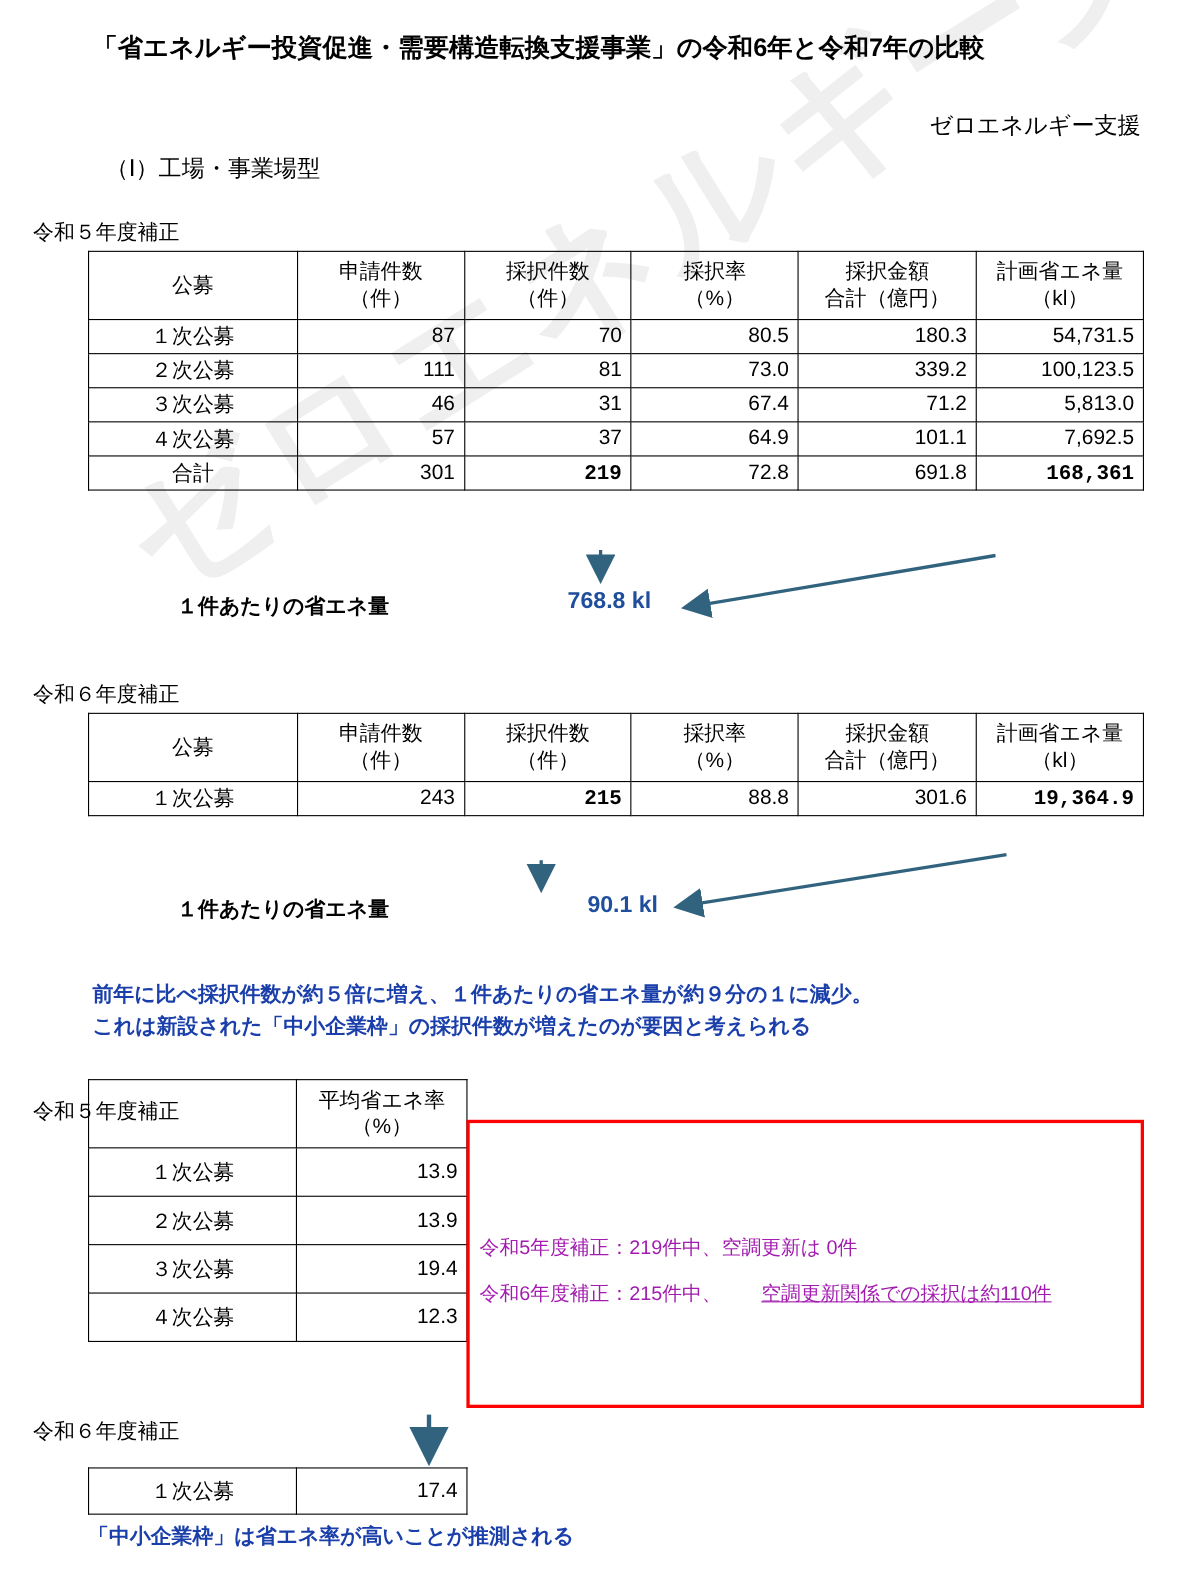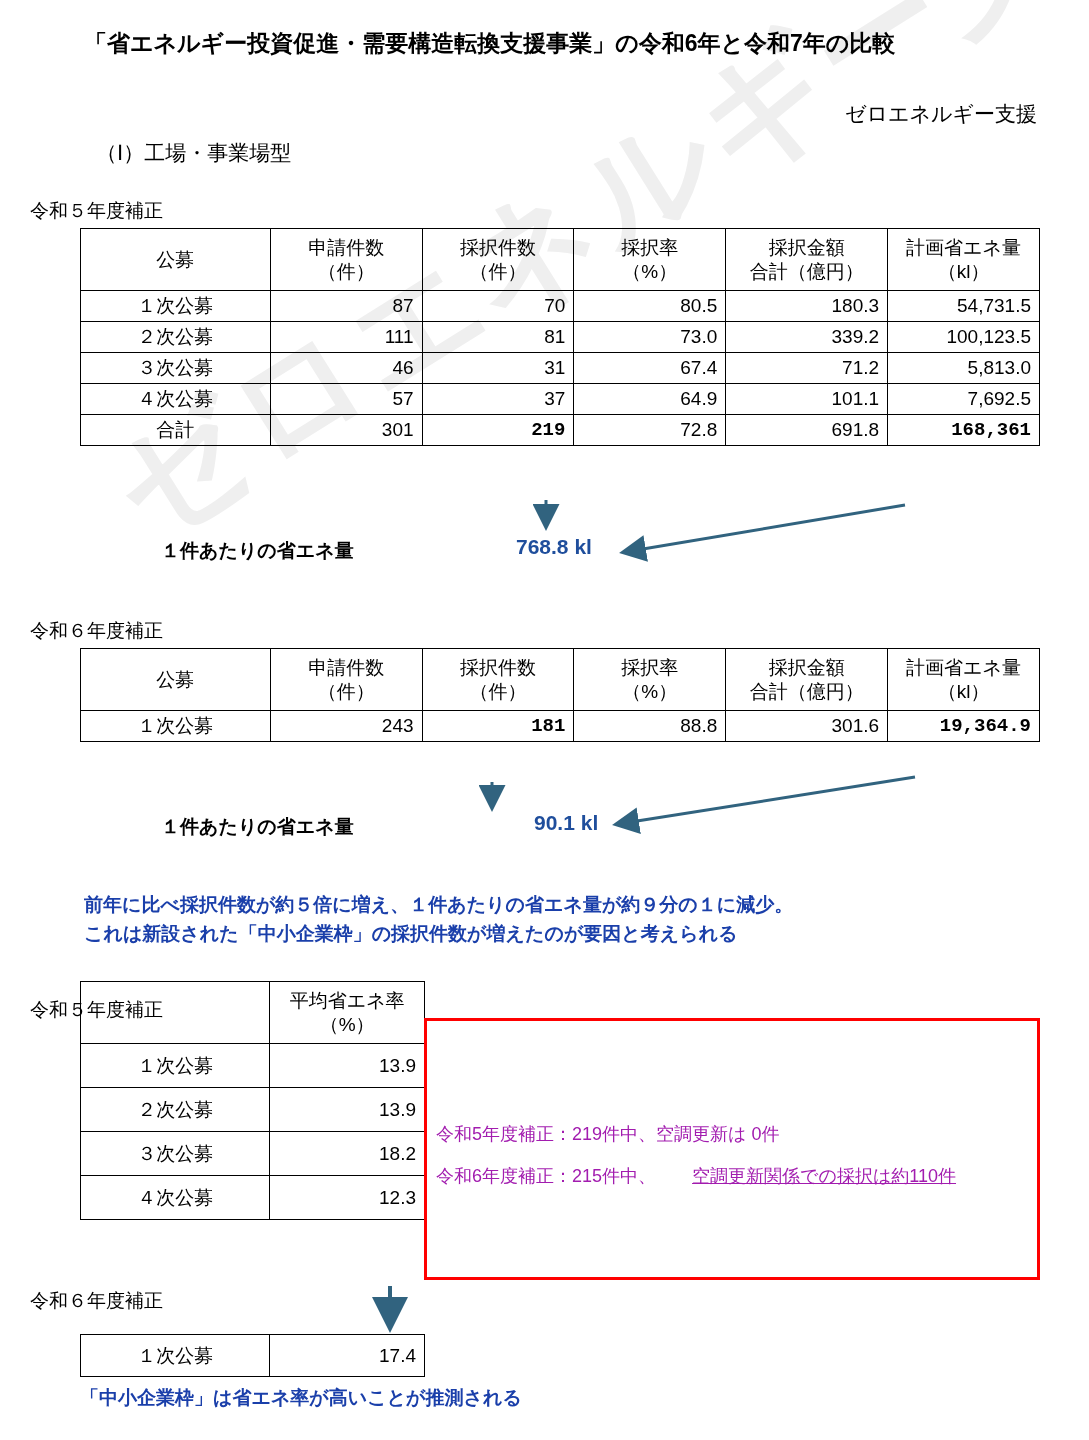--- a/index.html
+++ b/index.html
@@ -256,21 +256,21 @@
           <span>合計（億円）</span>
         </td>
         <td class="hd">
           <span>計画省エネ量</span><br>
           <span>（kl）</span>
         </td>
       </tr>
       <tr>
         <td class="lbl">１次公募</td>
         <td class="num">243</td>
-        <td class="num b">181</td>
+        <td class="num b">215</td>
         <td class="num">88.8</td>
         <td class="num">301.6</td>
         <td class="num b">19,364.9</td>
       </tr>
     </tbody>
       </table>
 
     <div class="per-unit-label" style="left:143px; top:814px;">１件あたりの省エネ量</div>
     <div class="per-unit-value" style="left:518px; top:811px;">90.1 kl</div>
 
@@ -297,21 +297,21 @@
       <tr>
         <td class="lbl" style="height:44px;">１次公募</td>
         <td class="num">13.9</td>
       </tr>
       <tr>
         <td class="lbl" style="height:44px;">２次公募</td>
         <td class="num">13.9</td>
       </tr>
       <tr>
         <td class="lbl" style="height:44px;">３次公募</td>
-        <td class="num">18.2</td>
+        <td class="num">19.4</td>
       </tr>
       <tr>
         <td class="lbl" style="height:44px;">４次公募</td>
         <td class="num">12.3</td>
       </tr>
     </tbody>
       </table>
 
     <div class="year-label" style="left:30px; top:1288px;">令和６年度補正</div>
 

